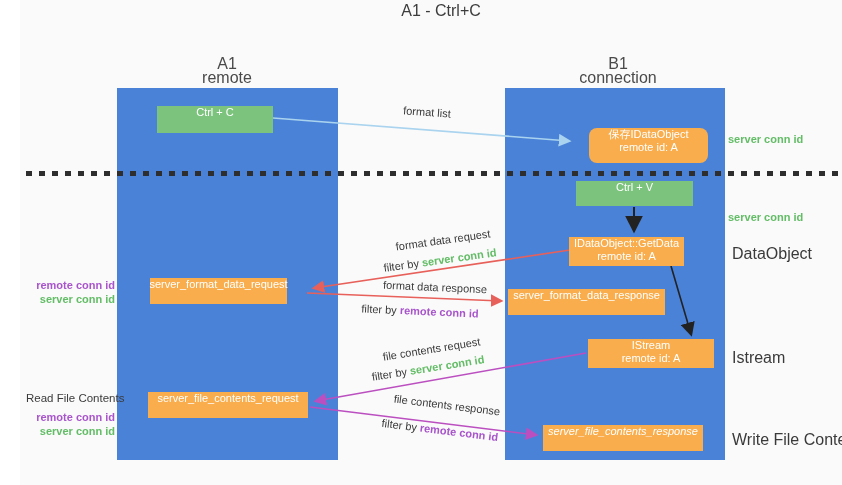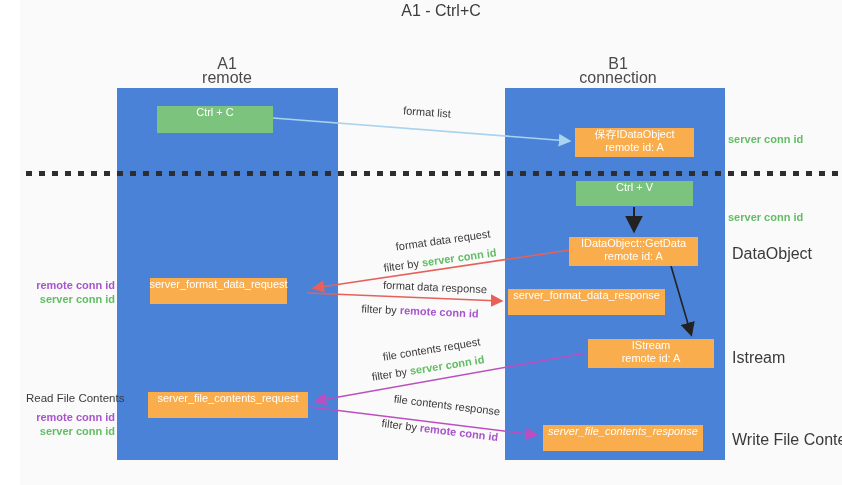--- a/index.html
+++ b/index.html
@@ -76,30 +76,30 @@
     <line x1="287" y1="293" x2="481" y2="301" stroke="#e8605a" stroke-width="1.6" marker-end="url(#ah-red)"></line>
     <line x1="651" y1="266" x2="671" y2="334" stroke="#222222" stroke-width="1.6" marker-end="url(#ah-black)"></line>
     <line x1="566" y1="353" x2="296" y2="401" stroke="#bb4fc0" stroke-width="1.6" marker-end="url(#ah-mag)"></line>
     <line x1="290" y1="407" x2="516" y2="435" stroke="#bb4fc0" stroke-width="1.6" marker-end="url(#ah-mag)"></line>
   </svg>
 
   <div class="abs node green" style="left:137px; top:106px; width:116px; height:27px;">
     <span>Ctrl + C</span>
   </div>
 
-  <div class="abs node orange" style="left:555px; top:128px; width:119px; height:29px;">
+  <div class="abs node orange" style="left:569px; top:128px; width:119px; height:35px;border-radius:8px;">
     <span>保存IDataObject</span>
     <span>remote id: A</span>
   </div>
 
   <div class="abs node green" style="left:556px; top:181px; width:117px; height:25px;">
     <span>Ctrl + V</span>
   </div>
 
-  <div class="abs node orange" style="left:549px; top:237px; width:129px; height:29px;">
+  <div class="abs node orange" style="left:549px; top:237px; width:115px; height:29px;">
     <span>IDataObject::GetData</span>
     <span>remote id: A</span>
   </div>
 
   <div class="abs node orange" style="left:130px; top:278px; width:137px; height:26px;">
     <span>server_format_data_request</span>
   </div>
 
   <div class="abs node orange" style="left:488px; top:289px; width:157px; height:26px;">
     <span>server_format_data_response</span>

